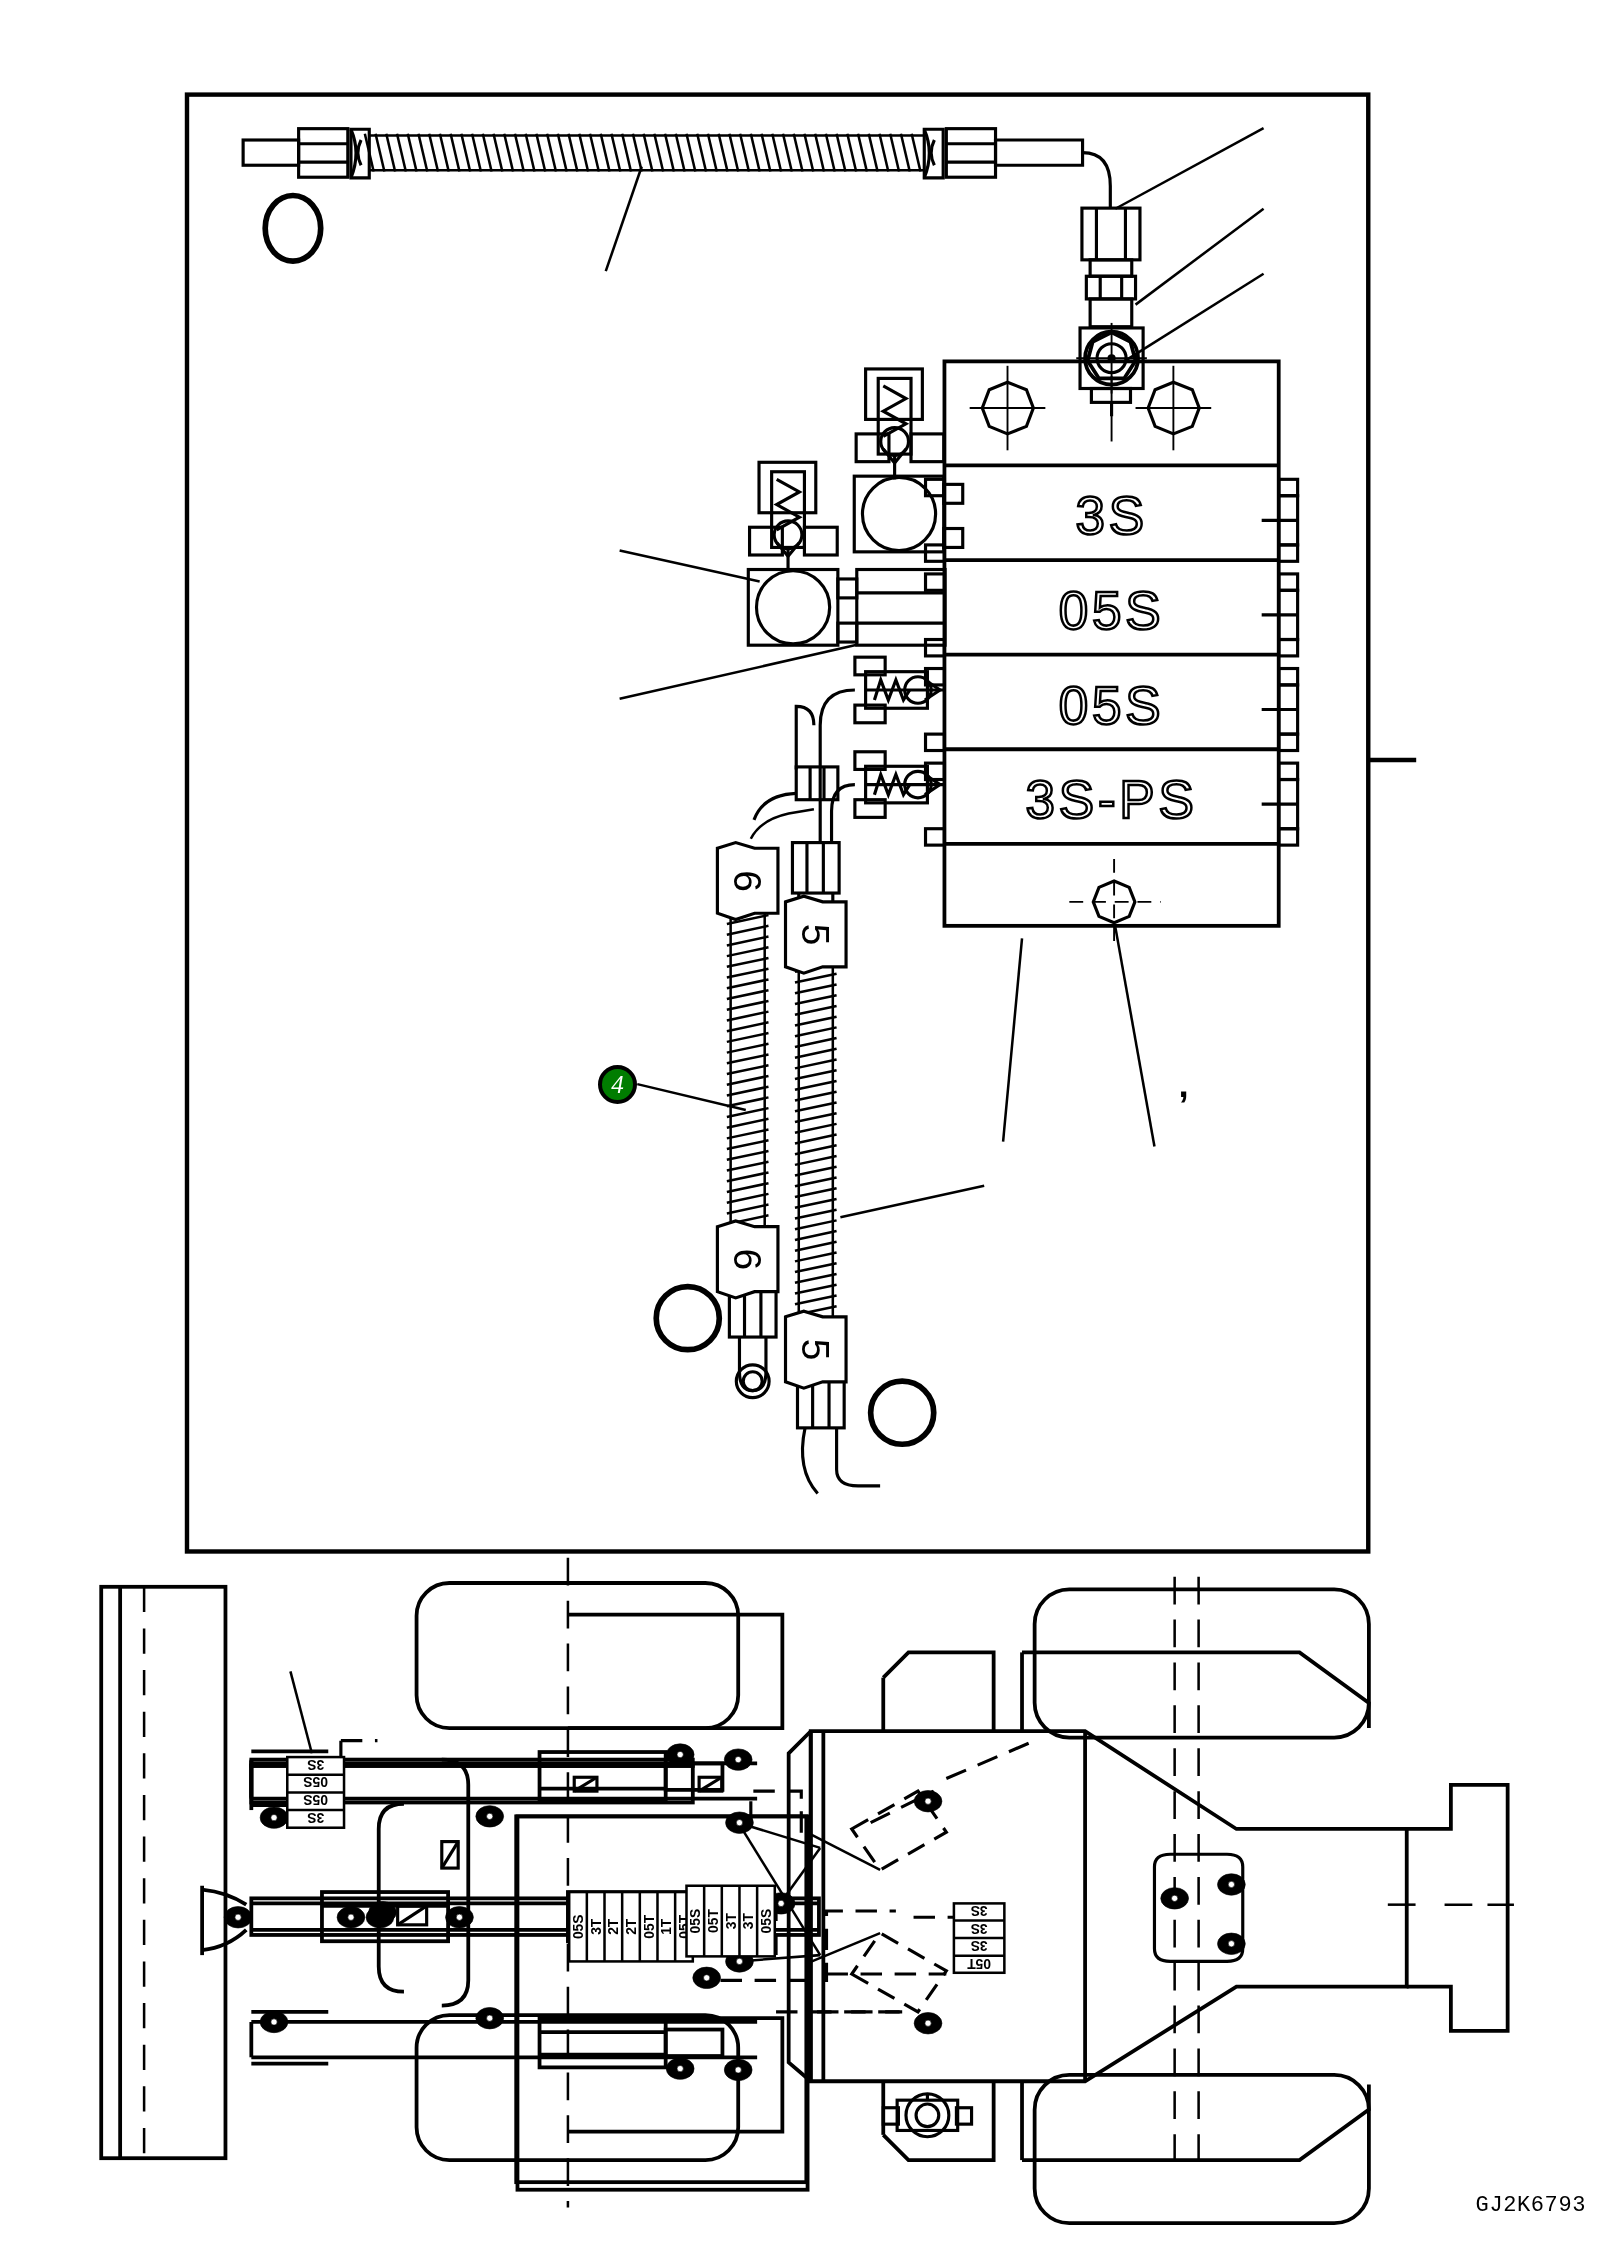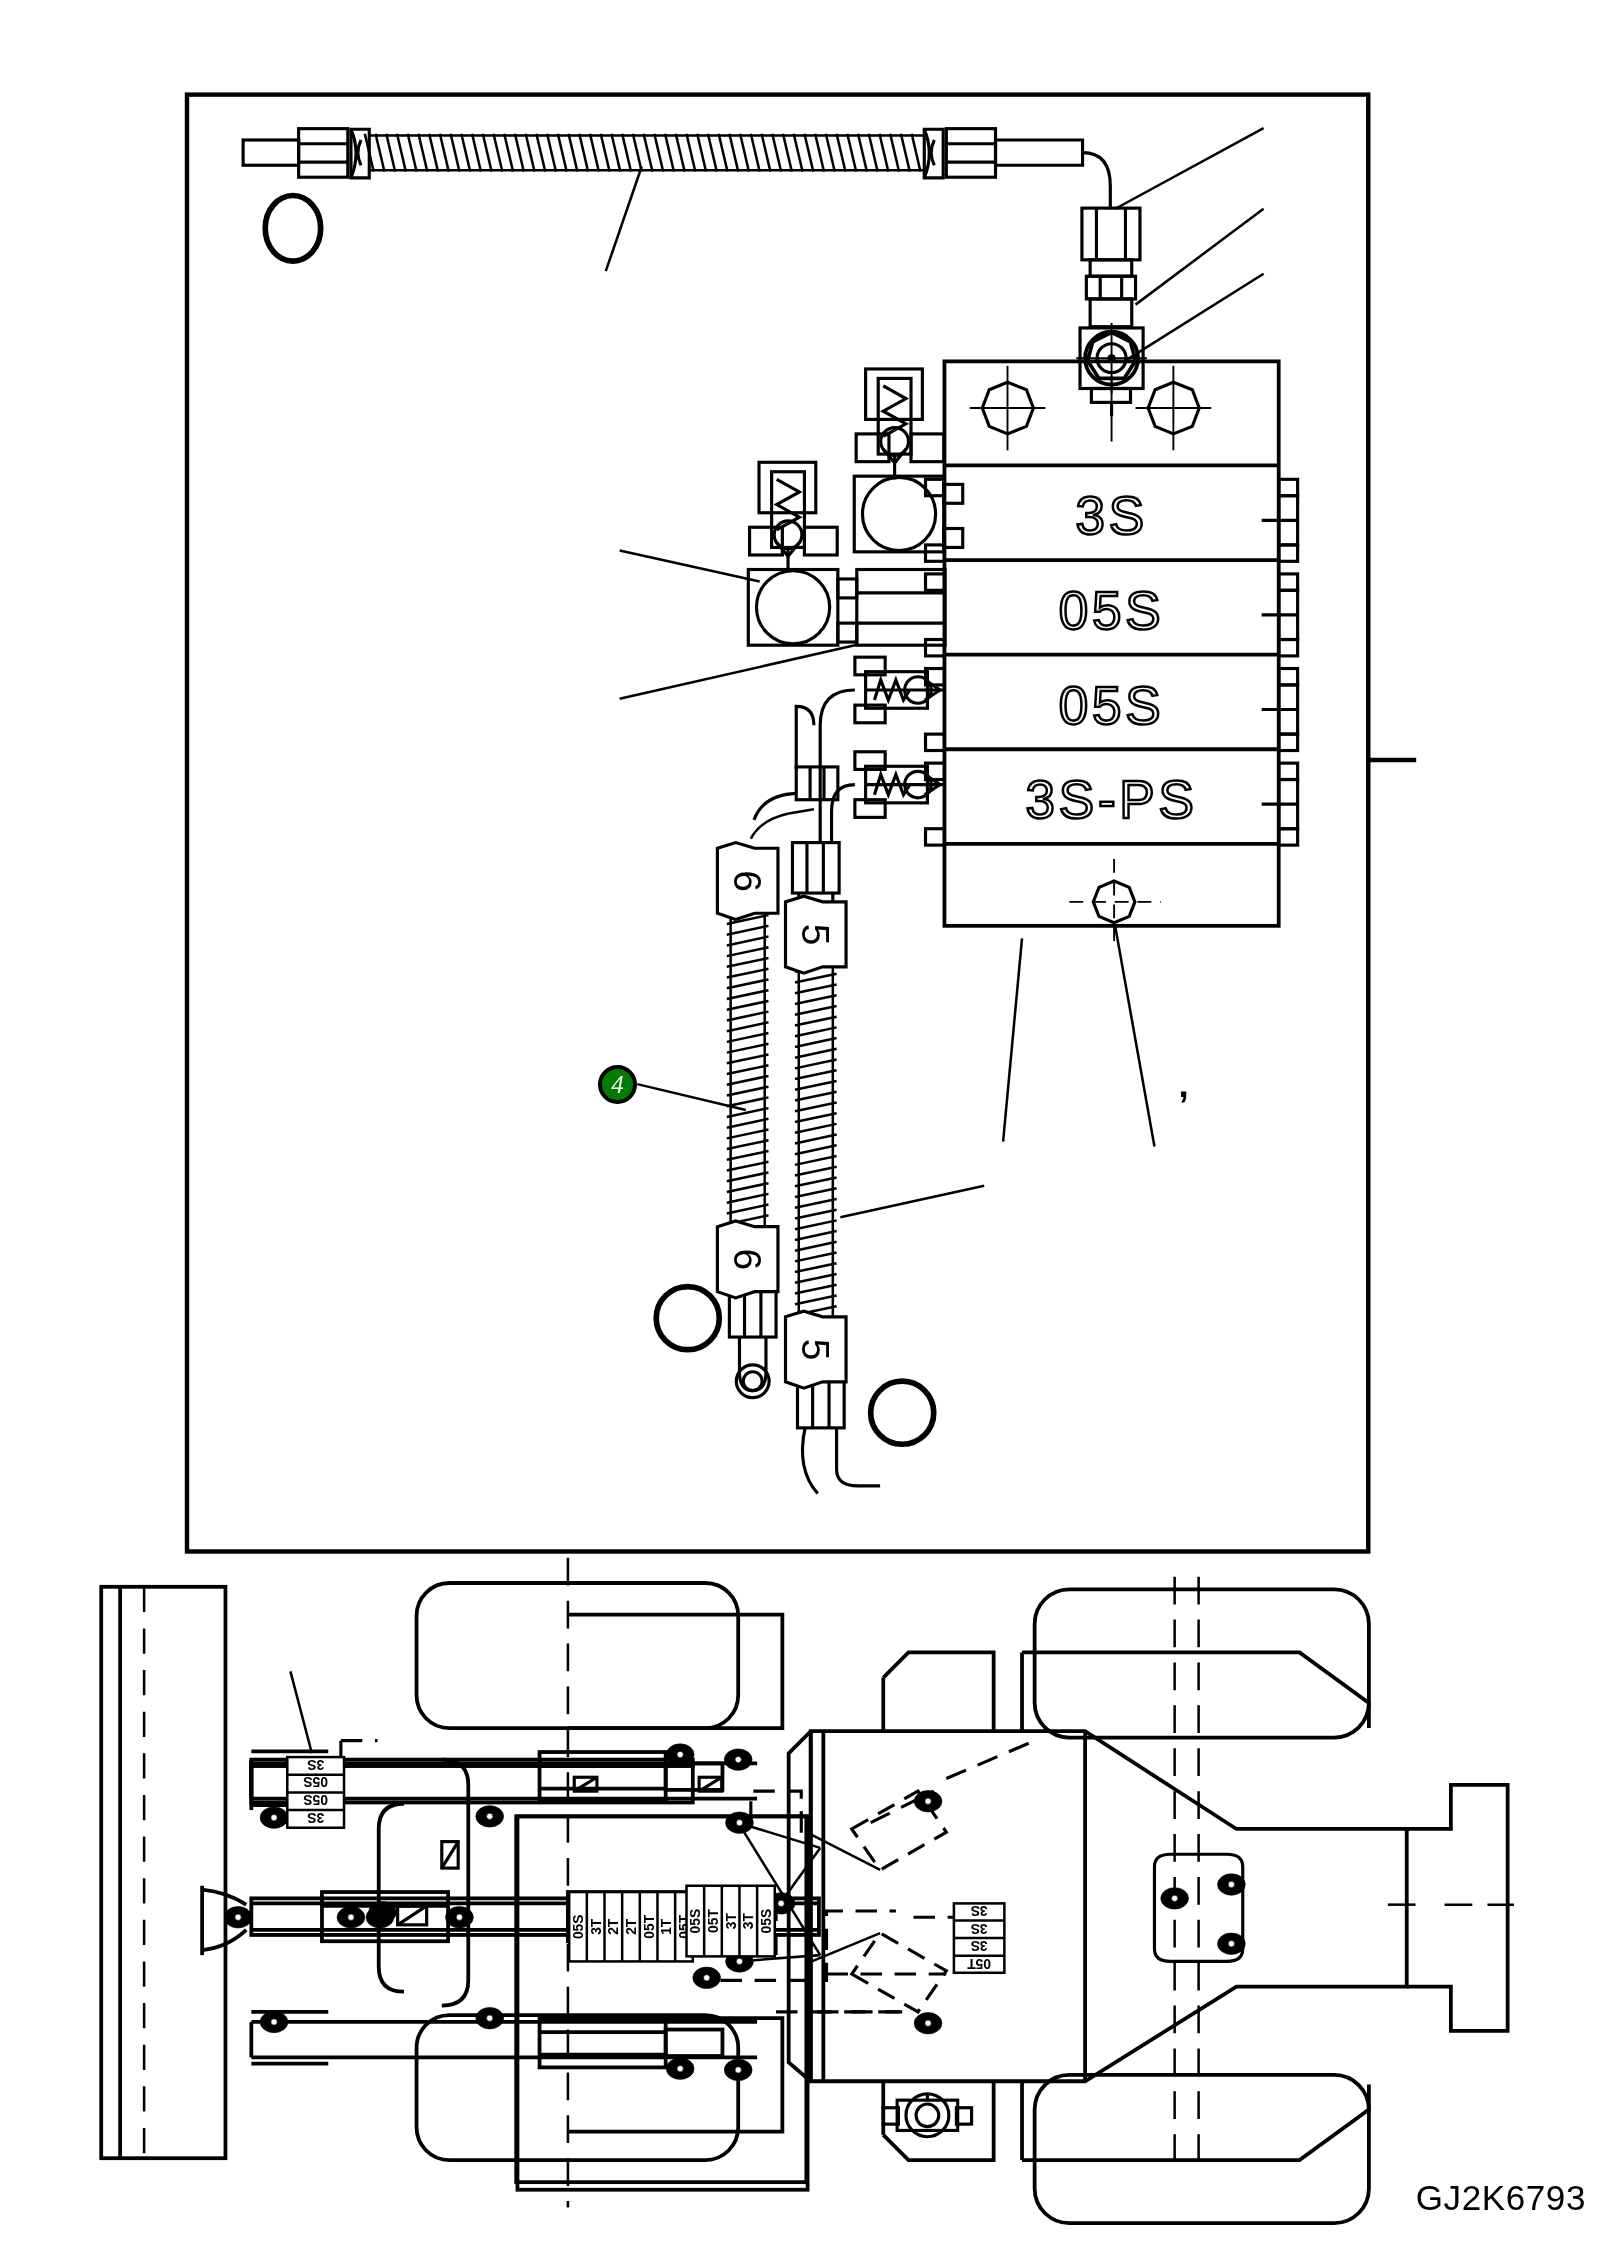--- a/index.html
+++ b/index.html
@@ -1,21 +1,21 @@
 <!DOCTYPE html>
 <html style="font-size:10px"><head>
 <meta charset="utf-8">
 <style>
   html,body{margin:0;padding:0;background:#ffffff;}
   body{width:1624px;height:2261px;position:relative;
        font-family:"Liberation Sans",sans-serif;color:#000;overflow:hidden;}
   .page{position:absolute;inset:0;}
   svg{position:absolute;top:0;left:0;width:1624px;height:2261px;}
-  .partno{position:absolute;right:38px;bottom:43px;font-size:35px;letter-spacing:0.6px;
-          font-family:Liberation Sans, sans-serif;color:#000;white-space:nowrap;}
+  .partno{position:absolute;right:38px;bottom:43px;font-size:22px;letter-spacing:0.6px;
+          font-family:Liberation Mono, monospace;color:#000;white-space:nowrap;}
   .callout{position:absolute;width:39px;height:39px;border-radius:50%;
            border:4.4px solid #000;display:flex;align-items:center;justify-content:center;
            color:#fff;font-size:25px;font-family:"Liberation Serif",serif;font-style:italic;
            box-sizing:border-box;}
 </style>
 </head>
 <body>
 
 <div class="page">
 

